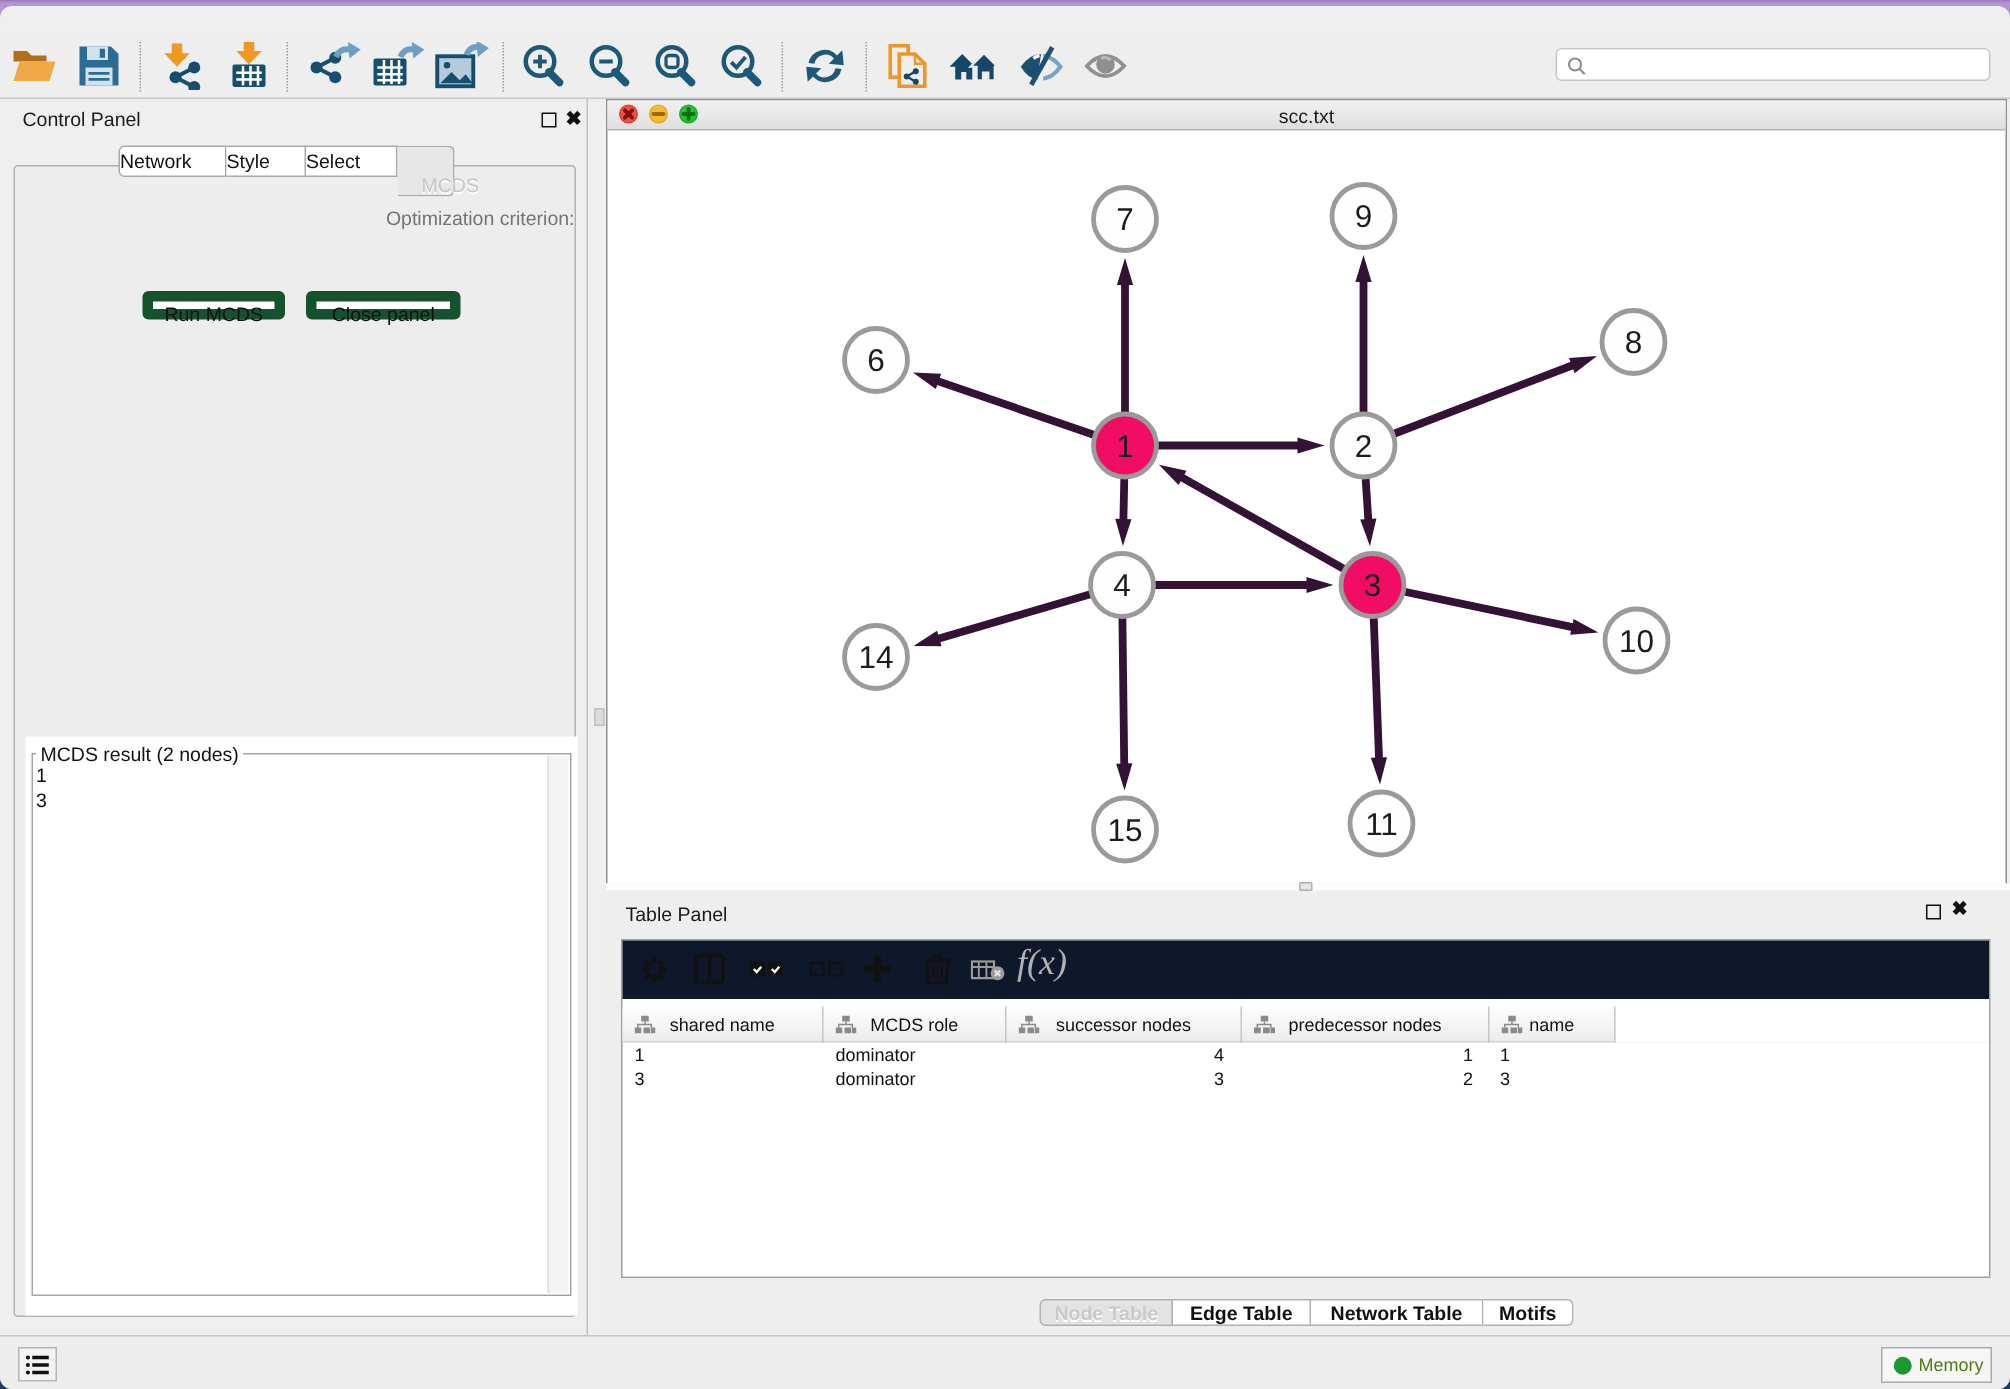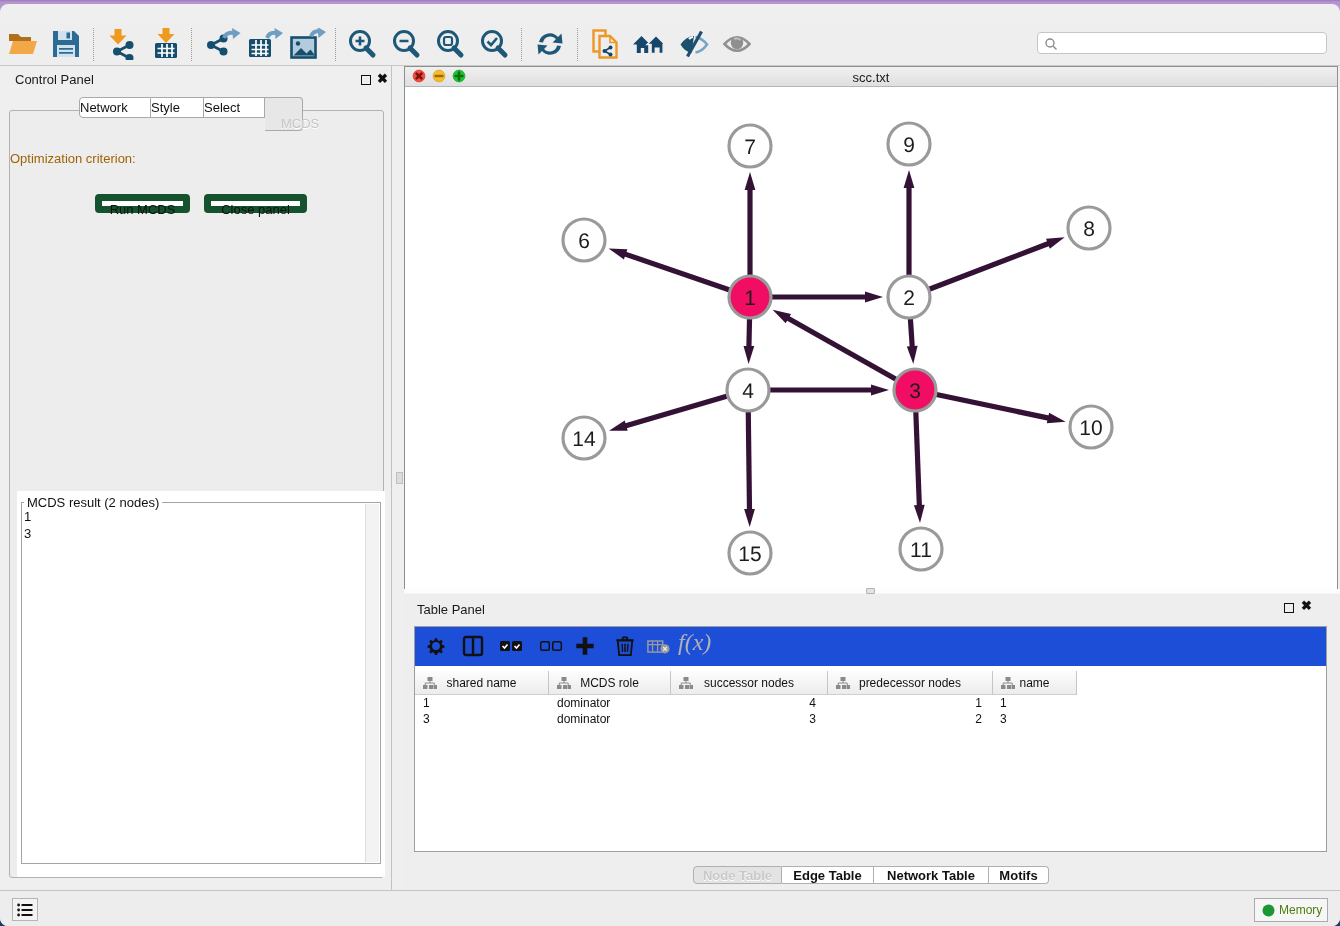--- a/index.html
+++ b/index.html
@@ -16,36 +16,36 @@
 .cpanel{position:absolute;left:0;top:62px;width:392px;height:824px;background:#efefef;border-right:1px solid #c2c2c2}
 .ptitle{position:absolute;left:15px;top:6px;font-size:13px;color:#1a1a1a}
 .fbtn{position:absolute;width:10px;height:10px;border:1.5px solid #111;top:9px}
 .xbtn{position:absolute;top:5px;font-size:13px;font-weight:bold;color:#111}
 .tabs{position:absolute;display:flex;height:21px;z-index:3}
 .tab{height:21px;line-height:20px;font-size:13px;text-align:left;background:#fff;border:1px solid #a9a9a9;border-left:none;color:#111;box-sizing:border-box}
 .tab.first{border-left:1px solid #a9a9a9;border-radius:4px 0 0 4px}
 .tab.last{border-radius:0 4px 4px 0}
 .tab.dis{background:#e7e7e7;color:#c5c5c5;text-shadow:0 1px 0 #fff}
 .innerpanel{position:absolute;left:9px;top:44px;width:375px;height:768px;border:1px solid #b2b2b2;border-radius:3px;background:#ededed}
-.optlbl{position:absolute;left:0;top:40px;width:100%;text-align:left;font-size:13px;color:#a16207}
+.optlbl{position:absolute;left:0;top:27px;width:100%;text-align:right;font-size:13px;color:#737373}
 .combo{position:absolute;left:35px;top:50px;width:310px;height:19px;background:#fff;border:1px solid #b9b9b9;border-radius:4px;font-size:13px;line-height:17px;padding-left:12px;color:#111}
 .btn{position:absolute;height:19px;background:#fff;border:7px solid #14532d;border-radius:4px;font-size:13px;line-height:17px;text-align:center;color:#111}
 .resultbox{position:absolute;left:7px;top:380px;width:368px;height:386px;background:#fff}
 .etched{position:absolute;left:4px;top:11px;right:4px;bottom:13px;border:1px solid #a5a5a5}
 .rtitle{position:absolute;left:7px;top:4px;background:#fff;padding:0 3px;font-size:13px;color:#111}
 .ritems{position:absolute;left:7px;top:18px;font-size:13px;color:#111;line-height:16.5px}
 .vscroll{position:absolute;right:6px;top:13px;width:14px;bottom:15px;background:#f3f3f3;border-left:1px solid #dcdcdc}
 
 .netframe{position:absolute;left:404px;top:62px;width:934px;height:523px;border:1px solid #8e8e8e;border-bottom:none;background:#fff}
 .nettitle{position:absolute;left:0;top:0;width:100%;height:20px;background:linear-gradient(#f0f0f0,#dfdfdf);border-bottom:1px solid #b5b5b5}
 .ntext{position:absolute;left:0;top:0;width:100%;text-align:center;font-size:13px;line-height:21px;color:#1a1a1a}
 
 .tpanel{position:absolute;left:404px;top:585px;width:936px;height:301px;background:linear-gradient(#fdfdfd 0px,#fdfdfd 4px,#eeeeee 5px)}
 .tbox{position:absolute;left:10px;top:36px;width:913px;height:226px;border:1px solid #9e9e9e;background:#fff}
-.ttool{position:absolute;left:0;top:0;width:100%;height:39px;background:#1d4ed8}
+.ttool{position:absolute;left:0;top:0;width:100%;height:39px;background:#0f172a}
 .thead{position:absolute;left:0;top:44px;width:100%;height:24px;background:linear-gradient(#fdfdfd,#ececec);border-bottom:1px solid #cfcfcf}
 .thcell{position:absolute;top:0;height:24px;border-right:1px solid #c6c6c6;font-size:12px;text-align:center;line-height:24px;color:#111}
 .trow{position:absolute;width:100%;height:16px;font-size:12px;color:#111}
 .btabs{position:absolute;bottom:6px;display:flex;height:18px;z-index:3}
 .btab{height:18px;line-height:17px;font-size:13px;font-weight:bold;text-align:center;background:#fff;border:1px solid #b0b0b0;border-left:none;color:#111;box-sizing:border-box}
 .statusbar{position:absolute;left:0;bottom:0;width:100%;height:36px;background:#ededed;border-top:1px solid #c4c4c4}
 .membtn{position:absolute;right:12px;top:7px;width:74px;height:24px;background:#f6f6f6;border:1px solid #ababab;font-size:12px;color:#4d7c0f}
 .listbtn{position:absolute;left:12px;top:7px;width:26px;height:23px;background:#f3f3f3;border:1px solid #b5b5b5}
 </style></head><body>
 <div class="window">

